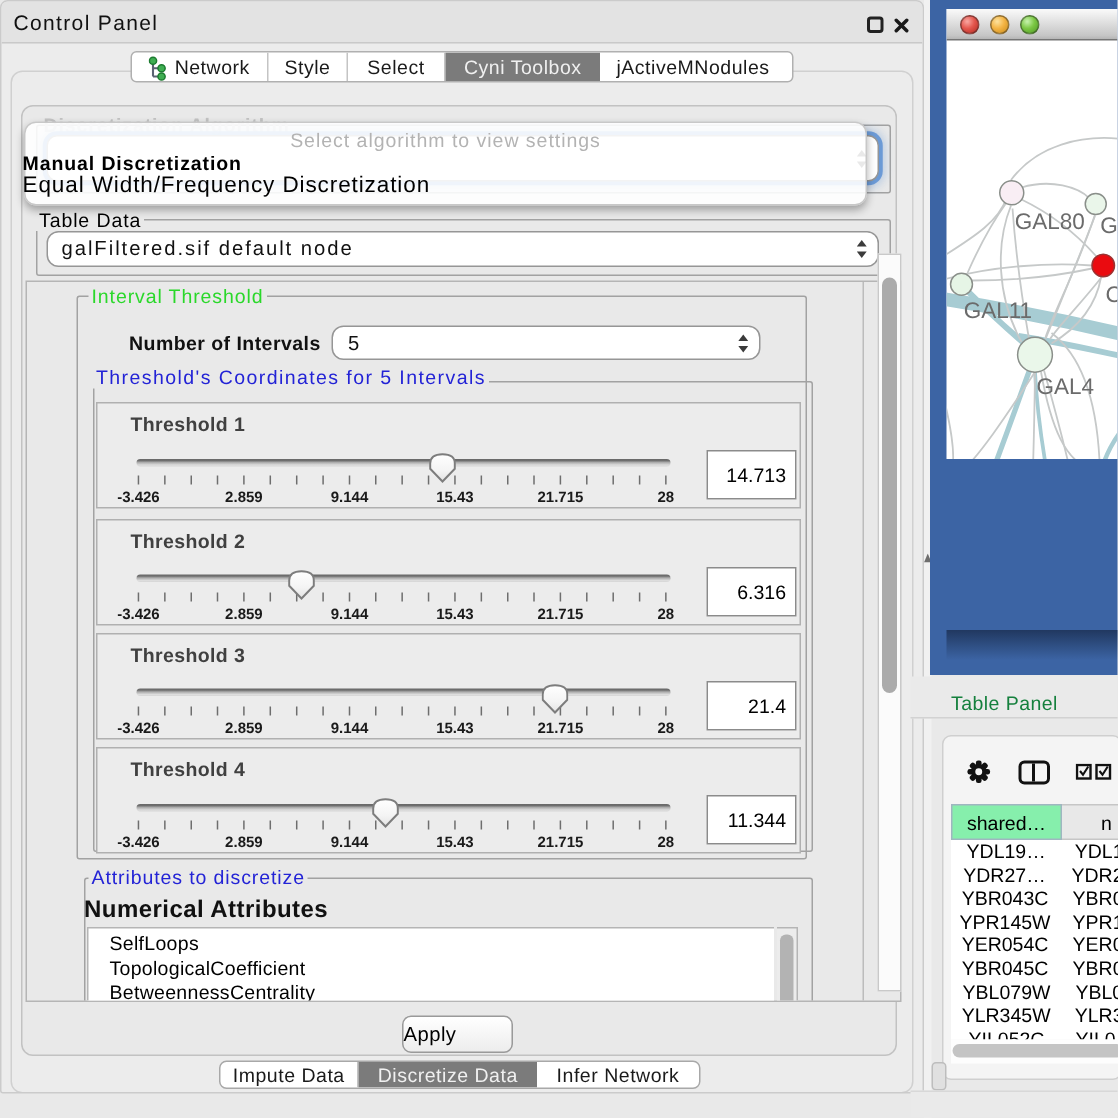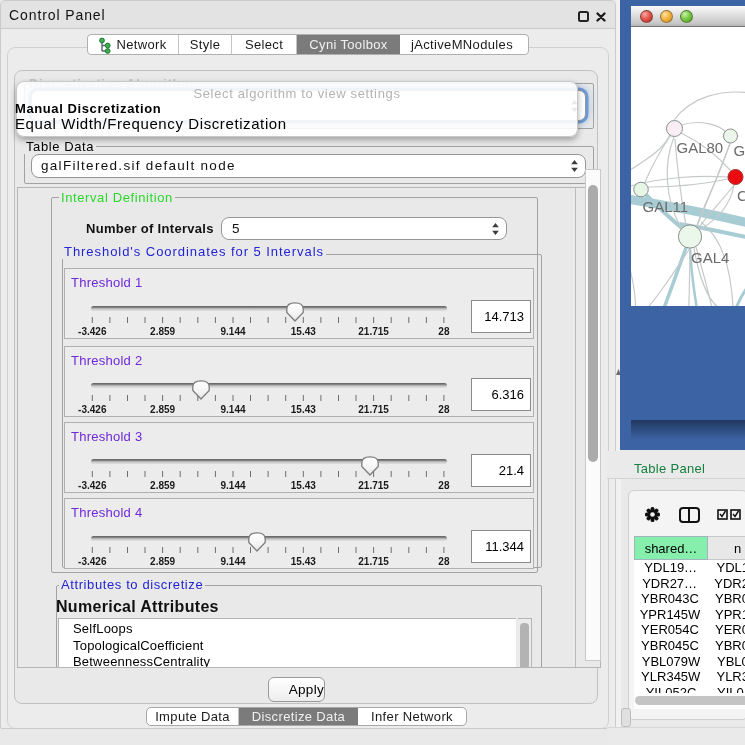--- a/index.html
+++ b/index.html
@@ -30,21 +30,21 @@
 #popup .hint { position:absolute; left:0; right:0; top:4px; text-align:center; color:#b3b3b3; font-size:13px; letter-spacing:0.65px; }
 #popup .it1 { position:absolute; left:-2px; top:19px; font-size:13px; letter-spacing:0.6px; font-weight:bold; color:#000; }
 #popup .it2 { position:absolute; left:-2px; top:33px; font-size:15px; letter-spacing:0.6px; color:#000; }
 #viewport { position:absolute; left:2px; top:116px; width:584px; height:481px;
   border:1px solid #b5b5b5; background:#e9e9e9; overflow:hidden; }
 #vsb { position:absolute; left:570px; top:98px; width:16px; height:492px; background:#fbfbfb;
   border:1px solid #c9c9c9; z-index:5; }
 #vsb .thumb { position:absolute; left:2px; top:15px; width:10px; height:277px; background:#ababab; border-radius:5px; }
 .tbox { position:absolute; left:46px; width:470px; height:71px; border:1px solid #b0b0b0;
   background:#ececec; }
-.tlabel { position:absolute; left:6px; top:6px; font-size:13px; letter-spacing:0.25px; font-weight:normal; color:#6d28d9; }
+.tlabel { position:absolute; left:22px; top:6px; font-size:13px; letter-spacing:0.25px; font-weight:bold; color:#404040; }
 .track { position:absolute; left:26px; top:36.5px; width:356px; height:5px; border-radius:2.5px;
   background:linear-gradient(#686868 0,#6f6f6f 22%,#ababab 45%,#dddddd 80%,#d6d6d6); }
 .vbox { position:absolute; left:406px; top:31px; width:60px; height:33px; background:#fff;
   border:1px solid #8b8b8b; }
 .vbox span { position:absolute; right:6px; top:8px; font-size:13px; color:#000; }
 .trow { display:flex; height:15.6px; line-height:15.6px; font-size:13px; color:#000; }
 .trow .c1 { width:74px; text-align:center; }
 .trow .c2 { padding-left:9px; }
 #netwin { position:absolute; left:620px; top:0; width:125px; height:450px; background:#3c64a4; }
 #netinner { position:absolute; left:11px; top:6px; width:114px; height:300px; background:#fff; overflow:hidden; }
@@ -101,21 +101,21 @@
       <svg class="stepper" width="7" height="13">
           <path d="M3.5,0.5 L6.8,4.8 L0.2,4.8 Z" fill="#3b3b3b"></path>
           <path d="M3.5,12.5 L6.8,8.2 L0.2,8.2 Z" fill="#3b3b3b"></path>
         </svg>
     </div>
 
     <div id="viewport">
       <div style="position:absolute;left:557px;top:0;width:1px;height:484px;background:#bcbcbc"></div>
 
       <div class="gbox" style="left:33px;top:9px;width:487px;height:376px"></div>
-      <div class="gtitle" style="left:41px;top:2px;color:#2ad82a;background:#e9e9e9">Interval Definition</div>
+      <div class="gtitle" style="left:41px;top:2px;color:#2ad82a;background:#e9e9e9">Interval Threshold</div>
       <div style="position:absolute;left:68px;top:33px;font-size:13px;letter-spacing:0.3px;font-weight:bold;color:#111">Number of Intervals</div>
       <div class="combo" style="left:203px;top:29px;width:286px;height:23px">
         <span class="ctext" style="top:3px">5</span>
         <svg class="stepper" width="7" height="13">
             <path d="M3.5,0.5 L6.8,4.8 L0.2,4.8 Z" fill="#3b3b3b"></path>
             <path d="M3.5,12.5 L6.8,8.2 L0.2,8.2 Z" fill="#3b3b3b"></path>
           </svg>
       </div>
 
       <div class="gbox" style="left:44px;top:66px;width:480px;height:314px"></div>
@@ -311,21 +311,21 @@
       <div style="position:absolute;left:40px;top:430px;width:458px;height:56px;background:#fff;border:1px solid #b5b5b5;border-right:none">
         <div style="padding:2px 0 0 14px;font-size:13px;letter-spacing:0.2px;line-height:16.5px;color:#000">SelfLoops<br>TopologicalCoefficient<br>BetweennessCentrality</div>
       </div>
       <div style="position:absolute;left:500px;top:430px;width:14px;height:56px;background:#ececec;border:1px solid #b5b5b5;border-left:none"></div>
       <div style="position:absolute;left:502px;top:435px;width:9px;height:52px;background:#b3b3b3;border-radius:4px"></div>
     </div>
     <div id="vsb">
         <div class="thumb"></div>
       </div>
 
-    <div style="position:absolute;left:253px;top:606px;width:57px;height:25px;background:linear-gradient(#ffffff,#ededed);border:1px solid #9a9a9a;border-radius:6px;text-align:right;line-height:23px;font-size:13.5px;letter-spacing:0.3px;color:#000">Apply</div>
+    <div style="position:absolute;left:253px;top:606px;width:74px;height:25px;background:linear-gradient(#ffffff,#ededed);border:1px solid #9a9a9a;border-radius:6px;text-align:left;line-height:23px;font-size:13.5px;letter-spacing:0.3px;color:#000">Apply</div>
   </div>
 
   <div style="position:absolute;left:145px;top:706px;width:321px;height:19px;background:#fff;border:1px solid #a8a8a8;border-radius:5px;overflow:hidden;display:flex">
     <div class="tab" style="width:92px">Impute Data</div>
     <div class="tab sel" style="width:119px">Discretize Data</div>
     <div class="tab" style="width:108px;border-right:none">Infer Network</div>
   </div>
 </div>
 
 <svg style="position:absolute;left:616px;top:369px" width="5" height="6">

